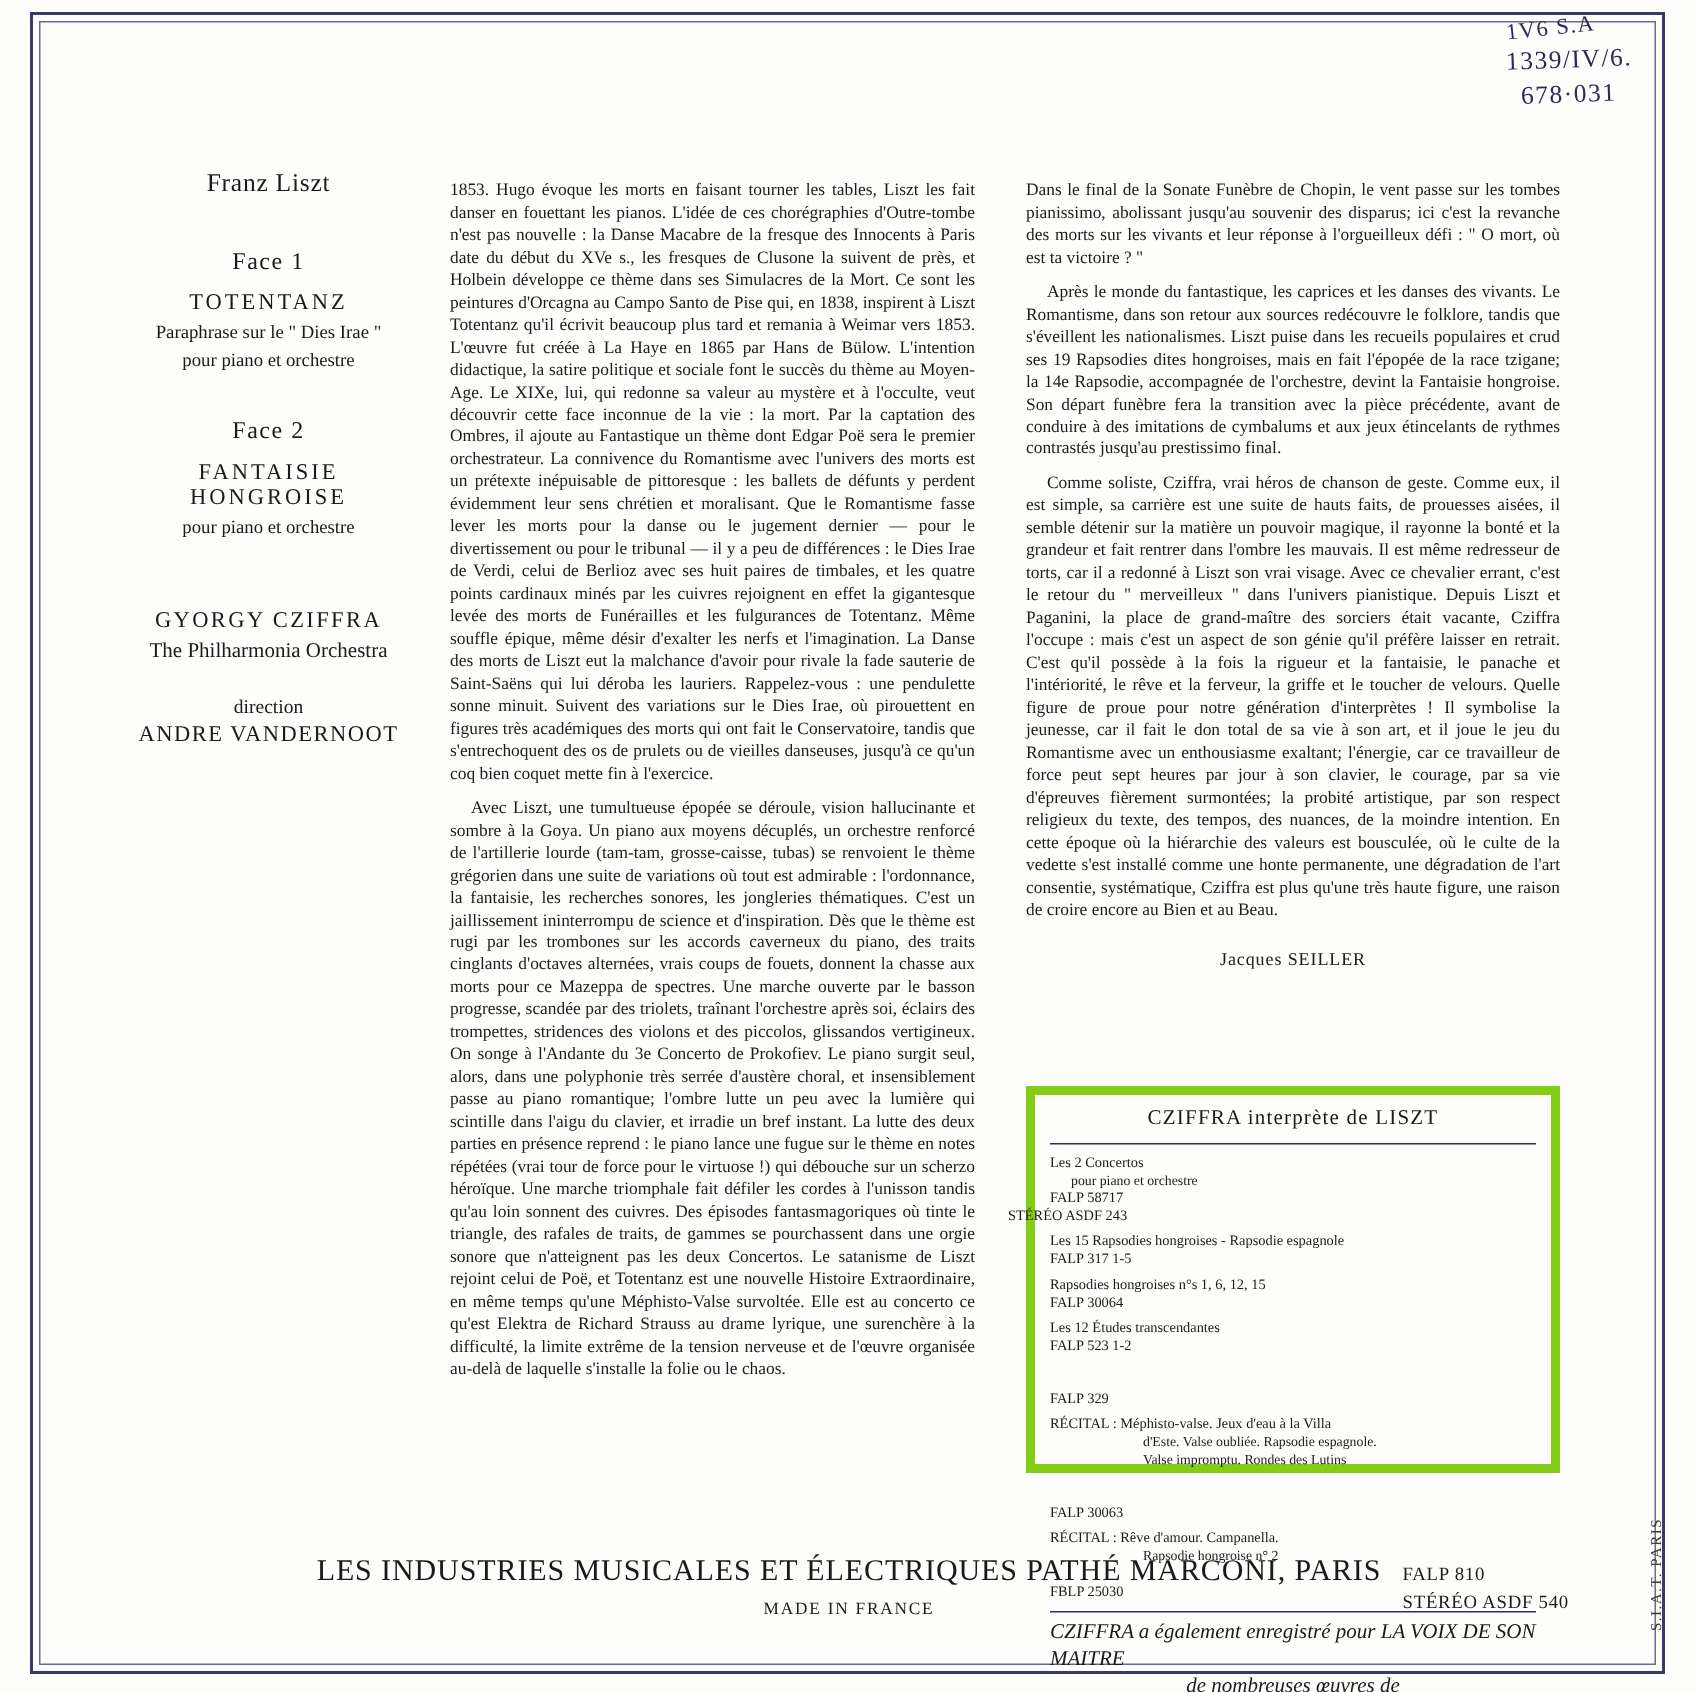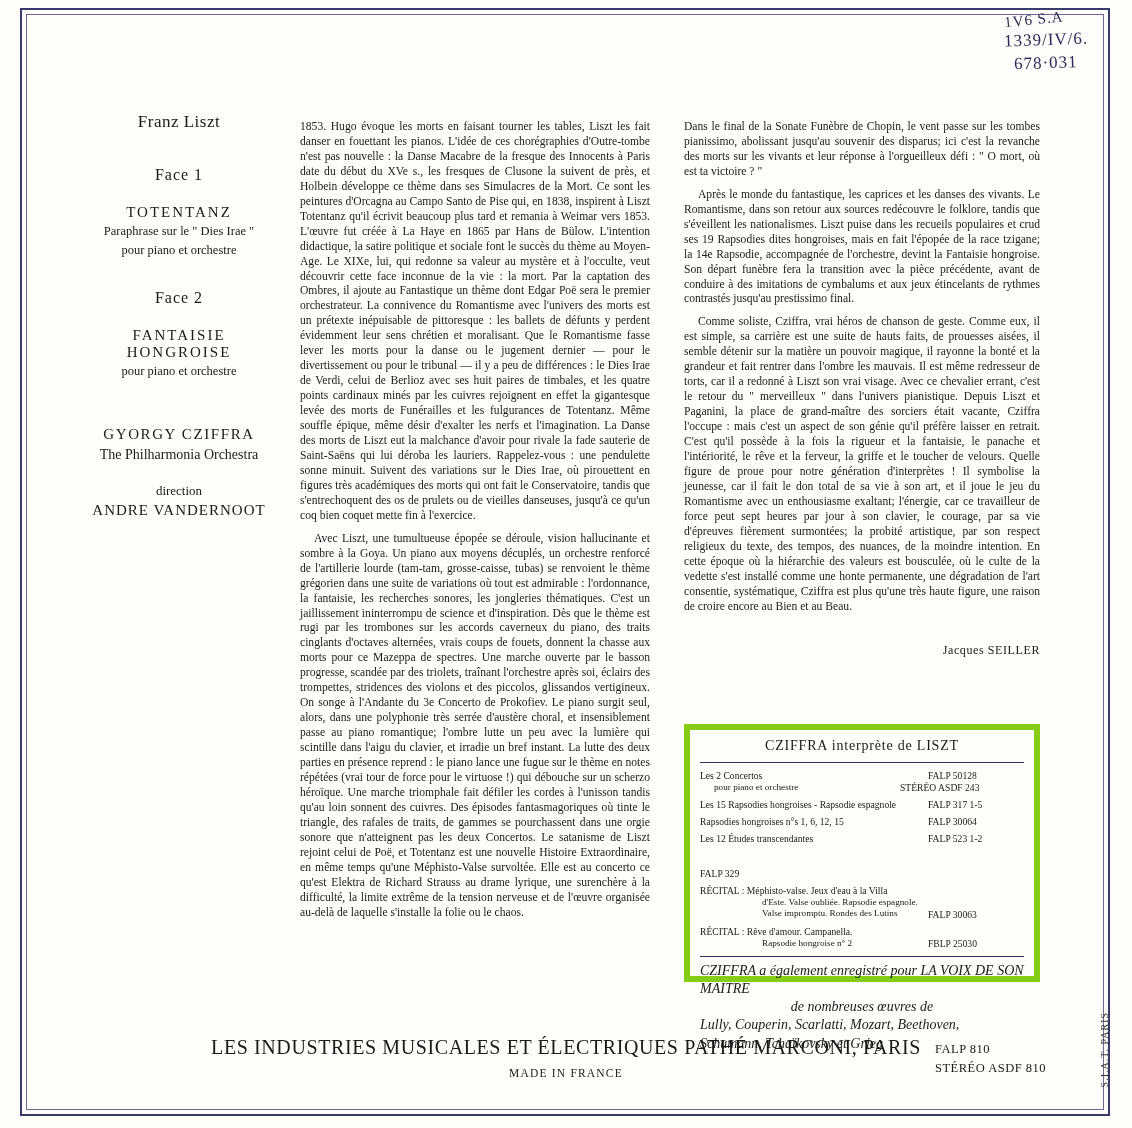--- a/index.html
+++ b/index.html
@@ -12,41 +12,41 @@
   
   .marks{position:absolute;right:44px;top:10px;text-align:left;font-family:"Liberation Serif",serif;color:#2b2b55;}
   .mark1{font-size:15px;letter-spacing:1px;transform:rotate(-6deg);}
   .mark2{font-size:17px;letter-spacing:1px;margin-top:3px;transform:rotate(-2deg);}
   .mark3{font-size:17px;letter-spacing:1px;margin-top:3px;margin-left:10px;transform:rotate(-2deg);}
 
   
   .colA{position:absolute;left:84px;top:112px;width:190px;text-align:center;}
   .composer{font-size:17px;letter-spacing:.5px;margin-bottom:34px;text-align:center;}
   .face-label{font-size:16px;letter-spacing:1px;margin-top:4px;}
-  .work-title{font-size:15px;letter-spacing:2px;margin-top:20px;}
+  .work-title{font-size:15px;letter-spacing:2px;margin-top:10px;}
   .work-sub{font-size:12.5px;line-height:1.35;margin-top:2px;}
   .gap{height:26px;}
   .performer{font-size:15px;letter-spacing:1.6px;margin-top:46px;}
   .orchestra{font-size:14px;margin-top:4px;}
   .direction{font-size:13px;margin-top:20px;}
   .conductor{font-size:15px;letter-spacing:1px;margin-top:3px;}
 
   
   .colB{position:absolute;left:300px;top:120px;width:350px;}
   .colC{position:absolute;left:684px;top:120px;width:356px;}
   .body-text{font-size:11.6px;line-height:1.29;text-align:justify;color:#1b1b1b;}
   .body-text p{margin:0 0 8px 0;text-indent:14px;}
   .body-text p.first{text-indent:0;}
-  .sig{text-align:right;font-size:12px;margin-top:28px;letter-spacing:.6px;}
+  .sig{text-align:center;font-size:12px;margin-top:17px;letter-spacing:.6px;}
 
   
   .disco{position:absolute;left:684px;top:724px;width:356px;height:258px;border:6px solid #84cc16;box-sizing:border-box;padding:8px 10px 6px 10px;}
   .disco-title{text-align:center;font-size:14px;letter-spacing:.8px;margin-bottom:8px;}
   .disco-rule{border-top:1px solid #2f2f5e;margin:0 0 7px 0;}
-  .drow{display:flex;font-size:9.6px;line-height:1.25;margin-bottom:5px;}
+  .drow{display:flex;font-size:9.6px;line-height:1.25;margin-bottom:5px;flex-direction:column;}
   .dleft{flex:1;padding-right:6px;}
   .dright{width:96px;text-align:left;white-space:nowrap;}
   .dsmall{font-size:9.2px;}
   .ditalic{font-style:italic;}
   .disco-foot{margin-top:6px;border-top:1px solid #2f2f5e;padding-top:5px;font-size:14px;font-style:italic;line-height:1.3;}
   .disco-foot .ctr{text-align:center;}
 
   
   .footer{position:absolute;left:0;top:1036px;width:1132px;text-align:center;}
   .imprint{font-size:20px;letter-spacing:.6px;}
@@ -102,21 +102,21 @@
   <div class="disco">
     <div class="disco-title">CZIFFRA interprète de LISZT</div>
     <div class="disco-rule"></div>
 
     <div class="drow">
       <div class="dleft">
         <div>Les 2 Concertos</div>
         <div class="dsmall" style="padding-left:14px">pour piano et orchestre</div>
       </div>
       <div class="dright">
-        <div>FALP 50128</div>
+        <div>FALP 58717</div>
         <div style="margin-left:-28px">STÉRÉO ASDF 243</div>
       </div>
     </div>
 
     <div class="drow">
       <div class="dleft">
           <div>Les 15 Rapsodies hongroises - Rapsodie espagnole</div>
         </div>
       <div class="dright">
           <div>FALP 317 1-5</div>
@@ -175,17 +175,17 @@
     </div>
   </div>
 
   <div class="footer">
     <div class="imprint">LES INDUSTRIES MUSICALES ET ÉLECTRIQUES PATHÉ MARCONI, PARIS</div>
     <div class="made">MADE IN FRANCE</div>
   </div>
 
   <div class="cat">
     <div>FALP 810</div>
-    <div>STÉRÉO ASDF 810</div>
+    <div>STÉRÉO ASDF 540</div>
   </div>
 
   <div class="sideprint">S.I.A.T.  PARIS</div>
 </div>
 
 </body></html>

